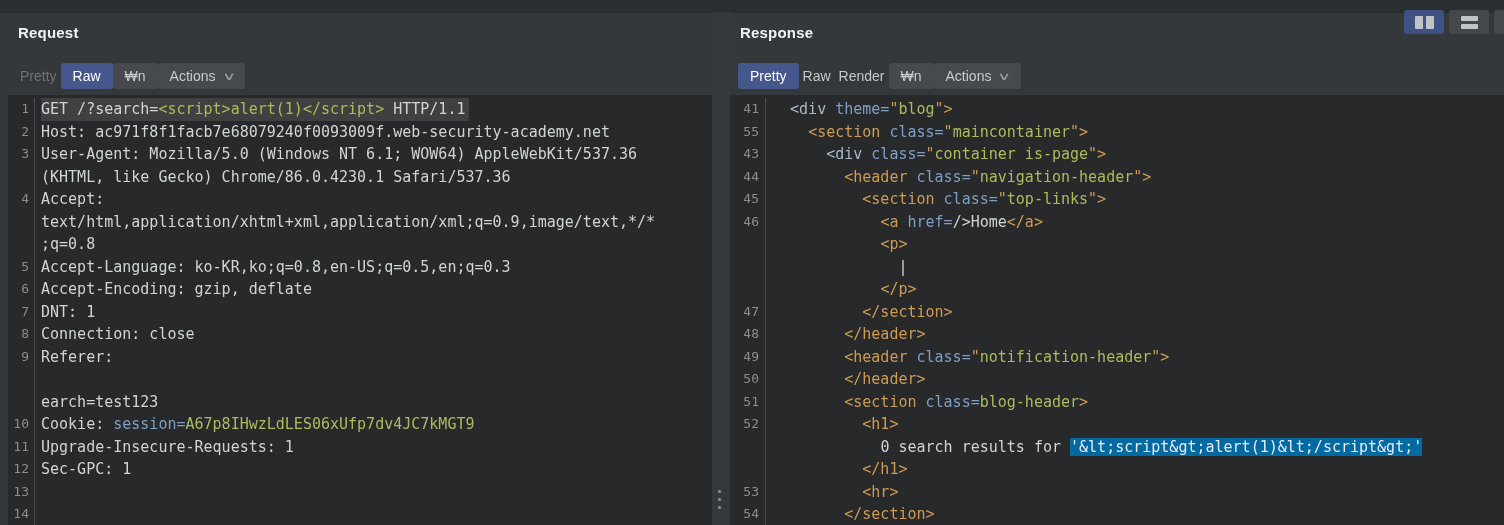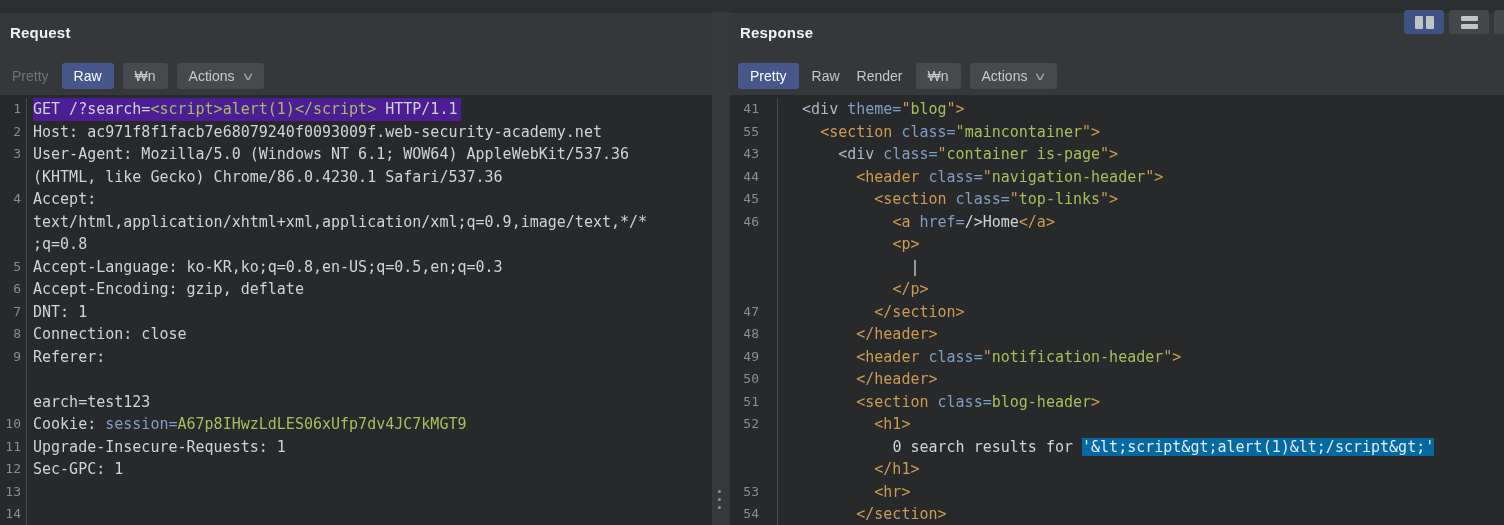--- a/index.html
+++ b/index.html
@@ -2,40 +2,40 @@
 <html><head>
 <meta charset="utf-8">
 <style>
   html,body{margin:0;padding:0}
   body{
     width:1504px;height:525px;position:relative;overflow:hidden;
     background:#35383A;font-family:"Liberation Sans",sans-serif;
   }
   .topstrip{position:absolute;left:0;top:0;width:1504px;height:12px;background:#2B2E30;border-bottom:1px solid #292C2E}
   .panel{position:absolute;top:12px;bottom:0}
-  #request-panel{left:0;width:852px}
+  #request-panel{left:8px;width:852px}
   #response-panel{left:730px;right:0}
   .panel-title{position:absolute;left:10px;top:12px;font-weight:bold;font-size:15px;color:#F1F2F3;letter-spacing:.2px}
-  .tabbar{position:absolute;left:8px;top:50px;height:27px;display:flex;gap:9px;align-items:center}
+  .tabbar{position:absolute;left:8px;top:50px;height:27px;display:flex;gap:0;align-items:center}
   .tab{font-size:14px;padding:5px 12px;border-radius:3px;color:#C7CBCD;white-space:nowrap}
   .tab.selected{background:#46578C;color:#FFFFFF}
   .tab.dim{color:#6E7376;padding:5px 4px}
   .tab.plain{color:#C4C8CA;padding:5px 4px}
   .tab.pill{background:#474A4D}
   .chev{color:#9BA0A3;font-size:11px;margin-left:9px;display:inline-block;transform:scaleX(1.7);position:relative;top:-1px}
   .editor{
     position:absolute;left:0;right:0;top:83px;bottom:0;background:#28292B;
     font-family:"DejaVu Sans Mono",monospace;font-size:15px;overflow:hidden;padding-top:3px
   }
   .row{display:flex;line-height:22.5px;height:22.5px;white-space:pre}
   .ln{flex:0 0 auto;text-align:right;color:#888E90;font-size:13px;border-right:1px solid #474B4E}
   #request-panel .ln{width:21px;padding-right:5px}
-  #response-panel .ln{width:29px;padding-right:18px}
+  #response-panel .ln{width:29px;padding-right:6px}
   .code{margin-left:6px;color:#CFD4D6}
-  .row.sel .code{background:#4c1d95;padding-right:4px}
+  .row.sel .code{background:#404040;padding-right:4px}
   .s-d{color:#CFD4D6}
   .s-g{color:#A9BE5B}
   .s-b{color:#7E9FC6}
   .s-o{color:#CE9B52}
   .s-v{color:#A9B8C6}
   .s-hl{background:#0369a1;color:#E8EBF5}
   .splitter{position:absolute;left:712px;top:12px;width:18px;bottom:0;background:#36393B}
   .grip{position:absolute;left:6px;top:478px;width:4px;height:22px}
   .grip i{display:block;width:3px;height:3px;border-radius:50%;background:#8E9395;margin:0 0 5px 0}
   .layout-buttons{position:absolute;top:10px;left:1404px;width:100px;height:26px;display:flex;gap:5px;overflow:hidden}

